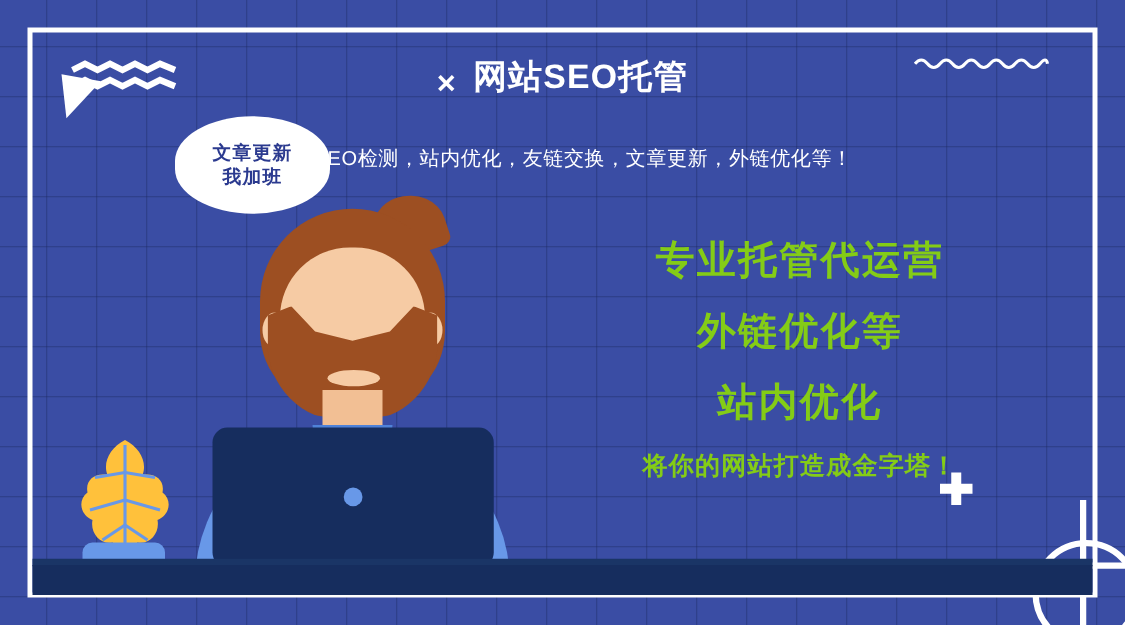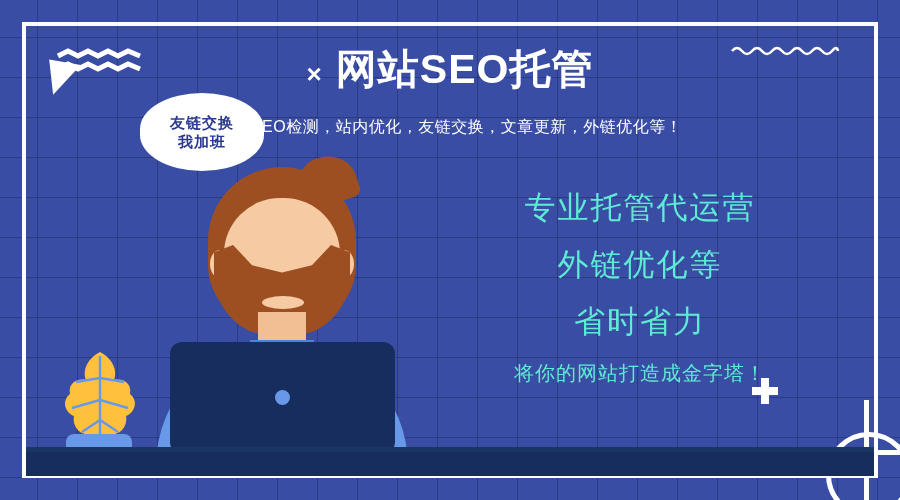--- a/index.html
+++ b/index.html
@@ -74,21 +74,21 @@
   .title-row{
     position:absolute; left:0; top:46px; width:900px;
     display:flex; align-items:center; justify-content:center; gap:14px;
   }
   .title-bullet{
     color:#ffffff; font-size:26px; font-weight:bold; line-height:1;
     position:relative; top:4px;
   }
   .title-text{
     color:#ffffff;
-    font-size:41px;
+    font-size:27px;
     font-weight:bold;
     letter-spacing:1px;
     line-height:1.15;
     white-space:nowrap;
   }
   .subtitle{
     position:absolute; left:0; top:117px; width:900px;
     text-align:center;
     color:#ffffff;
     font-size:16px;
@@ -98,23 +98,23 @@
 
   
   .slogans{
     position:absolute; left:380px; top:192px;
     width:520px;
     display:flex; flex-direction:column;
     align-items:center;
     gap:26px;
   }
   .slogan{
-    color:#5eead4;
+    color:#84cc16;
     font-size:31px;
-    font-weight:normal;
+    font-weight:bold;
     letter-spacing:2px;
     white-space:nowrap;
     line-height:1;
   }
   .slogan.wide{ font-size:20px; letter-spacing:1px; }
 
   
   .bubble{
     position:absolute; left:140px; top:93px;
     width:124px; height:78px;
@@ -269,21 +269,21 @@
 
   <div class="title-row">
     <span class="title-bullet">×</span>
     <span class="title-text">网站SEO托管</span>
   </div>
   <div class="subtitle">含：SEO检测，站内优化，友链交换，文章更新，外链优化等！</div>
 
   <div class="slogans">
     <div class="slogan">专业托管代运营</div>
     <div class="slogan">外链优化等</div>
-    <div class="slogan">省时省力</div>
+    <div class="slogan">站内优化</div>
     <div class="slogan wide">将你的网站打造成金字塔！</div>
   </div>
 
   <div class="plant">
     <svg width="96" height="96" viewBox="0 0 96 96">
       <path d="M48,4 C60,10 66,22 62,32 C72,30 80,36 78,46 C86,52 84,64 74,68
                C76,78 68,88 58,86 L48,92 L38,86 C28,88 20,78 22,68
                C12,64 10,52 18,46 C16,36 24,30 34,32 C30,22 36,10 48,4 Z" fill="#ffc13b"></path>
       <line x1="48" y1="8" x2="48" y2="92" stroke="#6898e8" stroke-width="2.5"></line>
       <line x1="48" y1="30" x2="24" y2="34" stroke="#6898e8" stroke-width="2.5"></line>
@@ -310,18 +310,18 @@
   </div>
 
   <div class="laptop-screen"></div>
   <div class="laptop-dot"></div>
 
   <div class="desk-shadow"></div>
   <div class="desk"></div>
 
   <div class="bubble-tail"></div>
   <div class="bubble">
-    <span class="bubble-line">友链交换</span>
+    <span class="bubble-line">文章更新</span>
     <span class="bubble-line">我加班</span>
   </div>
 
   <div class="frame"></div>
 </div>
 
 </body></html>

